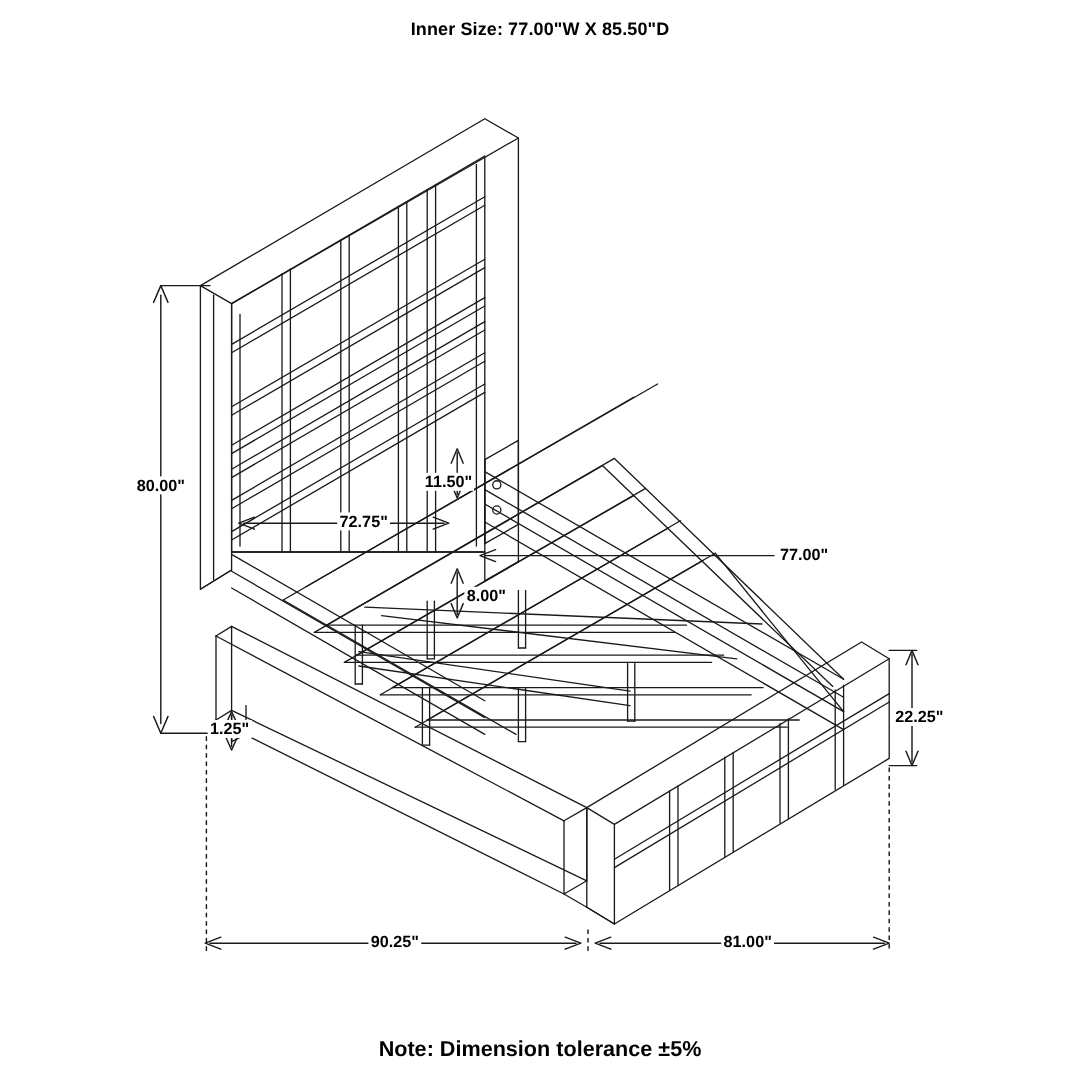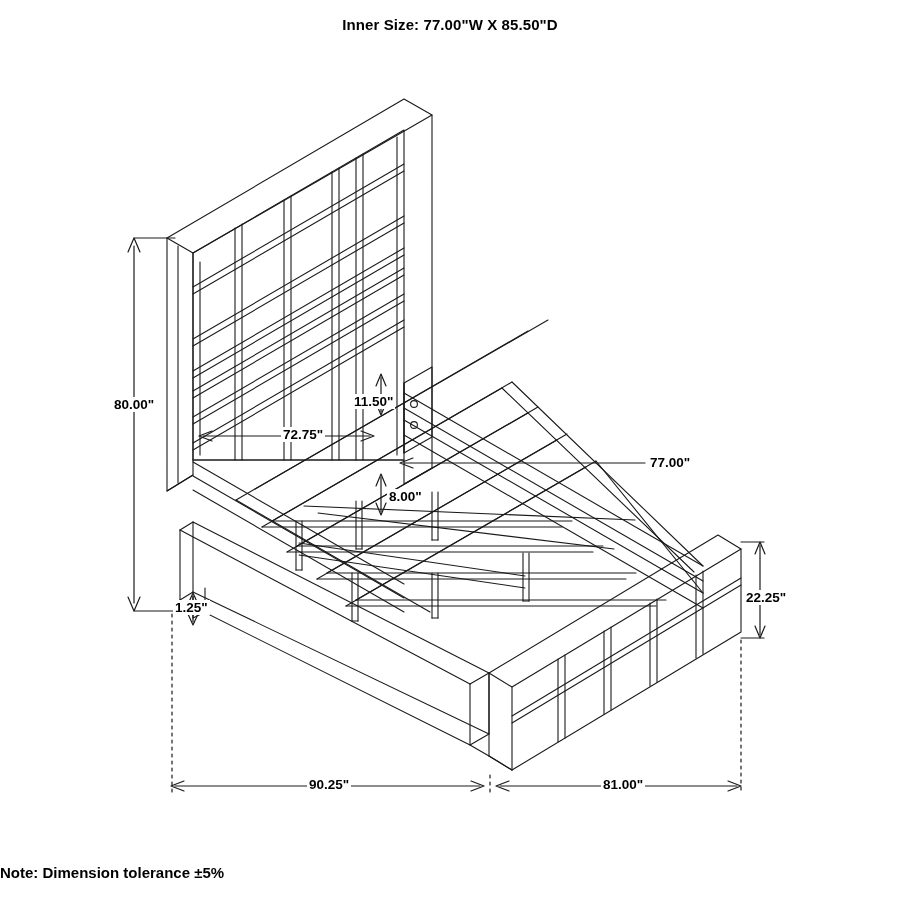--- a/index.html
+++ b/index.html
@@ -28,22 +28,22 @@
     text-align: center;
     font-size: 15px;
     font-weight: bold;
     letter-spacing: 0.1px;
   }
   .note {
     position: absolute;
     top: 864px;
     left: 0;
     width: 900px;
-    text-align: left;
-    font-size: 15px;
+    text-align: center;
+    font-size: 18px;
     font-weight: bold;
   }
   svg.drawing {
     position: absolute;
     top: 0;
     left: 0;
     width: 900px;
     height: 900px;
   }
   .dimlabel {

